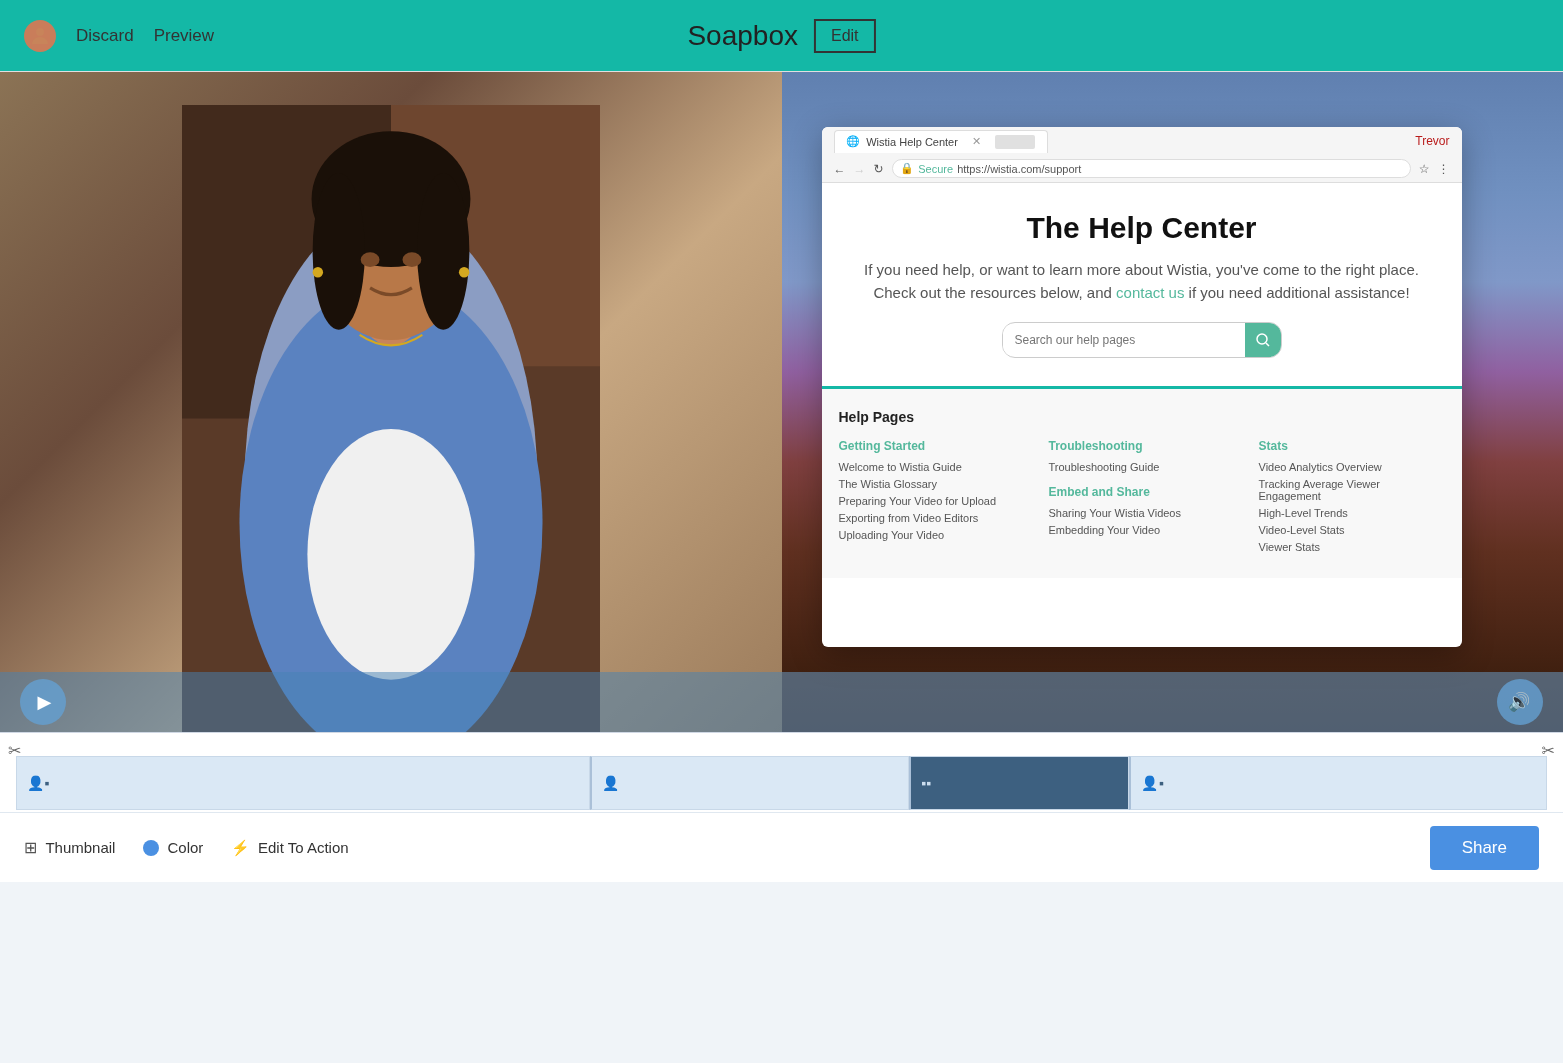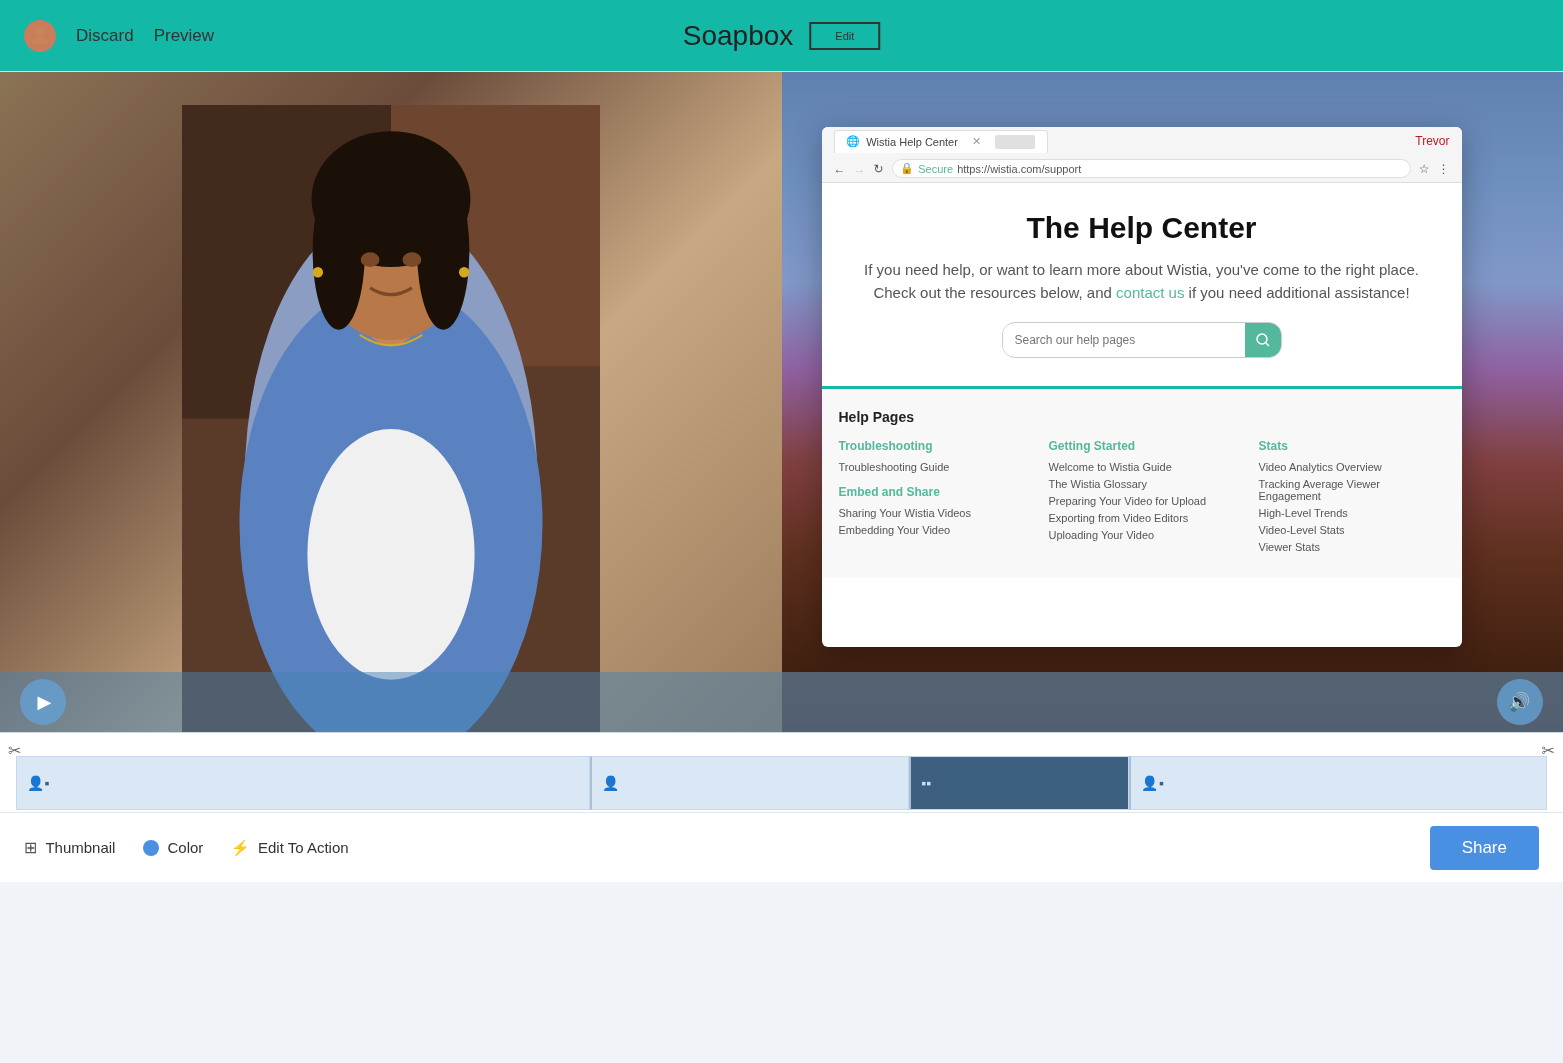--- a/index.html
+++ b/index.html
@@ -46,22 +46,22 @@
       transform: translateX(-50%);
     }
     .header-title {
       font-size: 28px;
       font-weight: 400;
       color: #222;
     }
     .edit-btn {
       border: 2px solid #333;
       background: transparent;
-      padding: 6px 24px;
-      font-size: 11px;
+      padding: 6px 15px;
+      font-size: 16px;
       cursor: pointer;
       font-weight: 500;
       color: #333;
     }
     .discard-btn, .preview-btn {
       background: transparent;
       border: none;
       font-size: 17px;
       cursor: pointer;
       color: #333;
@@ -544,35 +544,35 @@
                   <line x1="10" y1="10" x2="13" y2="13" stroke="white" stroke-width="1.5"></line>
                 </svg>
               </button>
             </div>
           </div>
 
           <div class="browser-help-section">
             <div class="help-pages-title">Help Pages</div>
             <div class="help-columns">
               <div class="help-col">
+                <div class="help-col-title">Getting Started</div>
+                <div class="help-col-item">Welcome to Wistia Guide</div>
+                <div class="help-col-item">The Wistia Glossary</div>
+                <div class="help-col-item">Preparing Your Video for Upload</div>
+                <div class="help-col-item">Exporting from Video Editors</div>
+                <div class="help-col-item">Uploading Your Video</div>
+              </div>
+              <div class="help-col">
                 <div class="help-col-title">Troubleshooting</div>
                 <div class="help-col-item">Troubleshooting Guide</div>
                 <div style="margin-top:12px;">
                   <div class="help-col-title">Embed and Share</div>
                   <div class="help-col-item">Sharing Your Wistia Videos</div>
                   <div class="help-col-item">Embedding Your Video</div>
                 </div>
-              </div>
-              <div class="help-col">
-                <div class="help-col-title">Getting Started</div>
-                <div class="help-col-item">Welcome to Wistia Guide</div>
-                <div class="help-col-item">The Wistia Glossary</div>
-                <div class="help-col-item">Preparing Your Video for Upload</div>
-                <div class="help-col-item">Exporting from Video Editors</div>
-                <div class="help-col-item">Uploading Your Video</div>
               </div>
               <div class="help-col">
                 <div class="help-col-title">Stats</div>
                 <div class="help-col-item">Video Analytics Overview</div>
                 <div class="help-col-item">Tracking Average Viewer Engagement</div>
                 <div class="help-col-item">High-Level Trends</div>
                 <div class="help-col-item">Video-Level Stats</div>
                 <div class="help-col-item">Viewer Stats</div>
               </div>
             </div>

